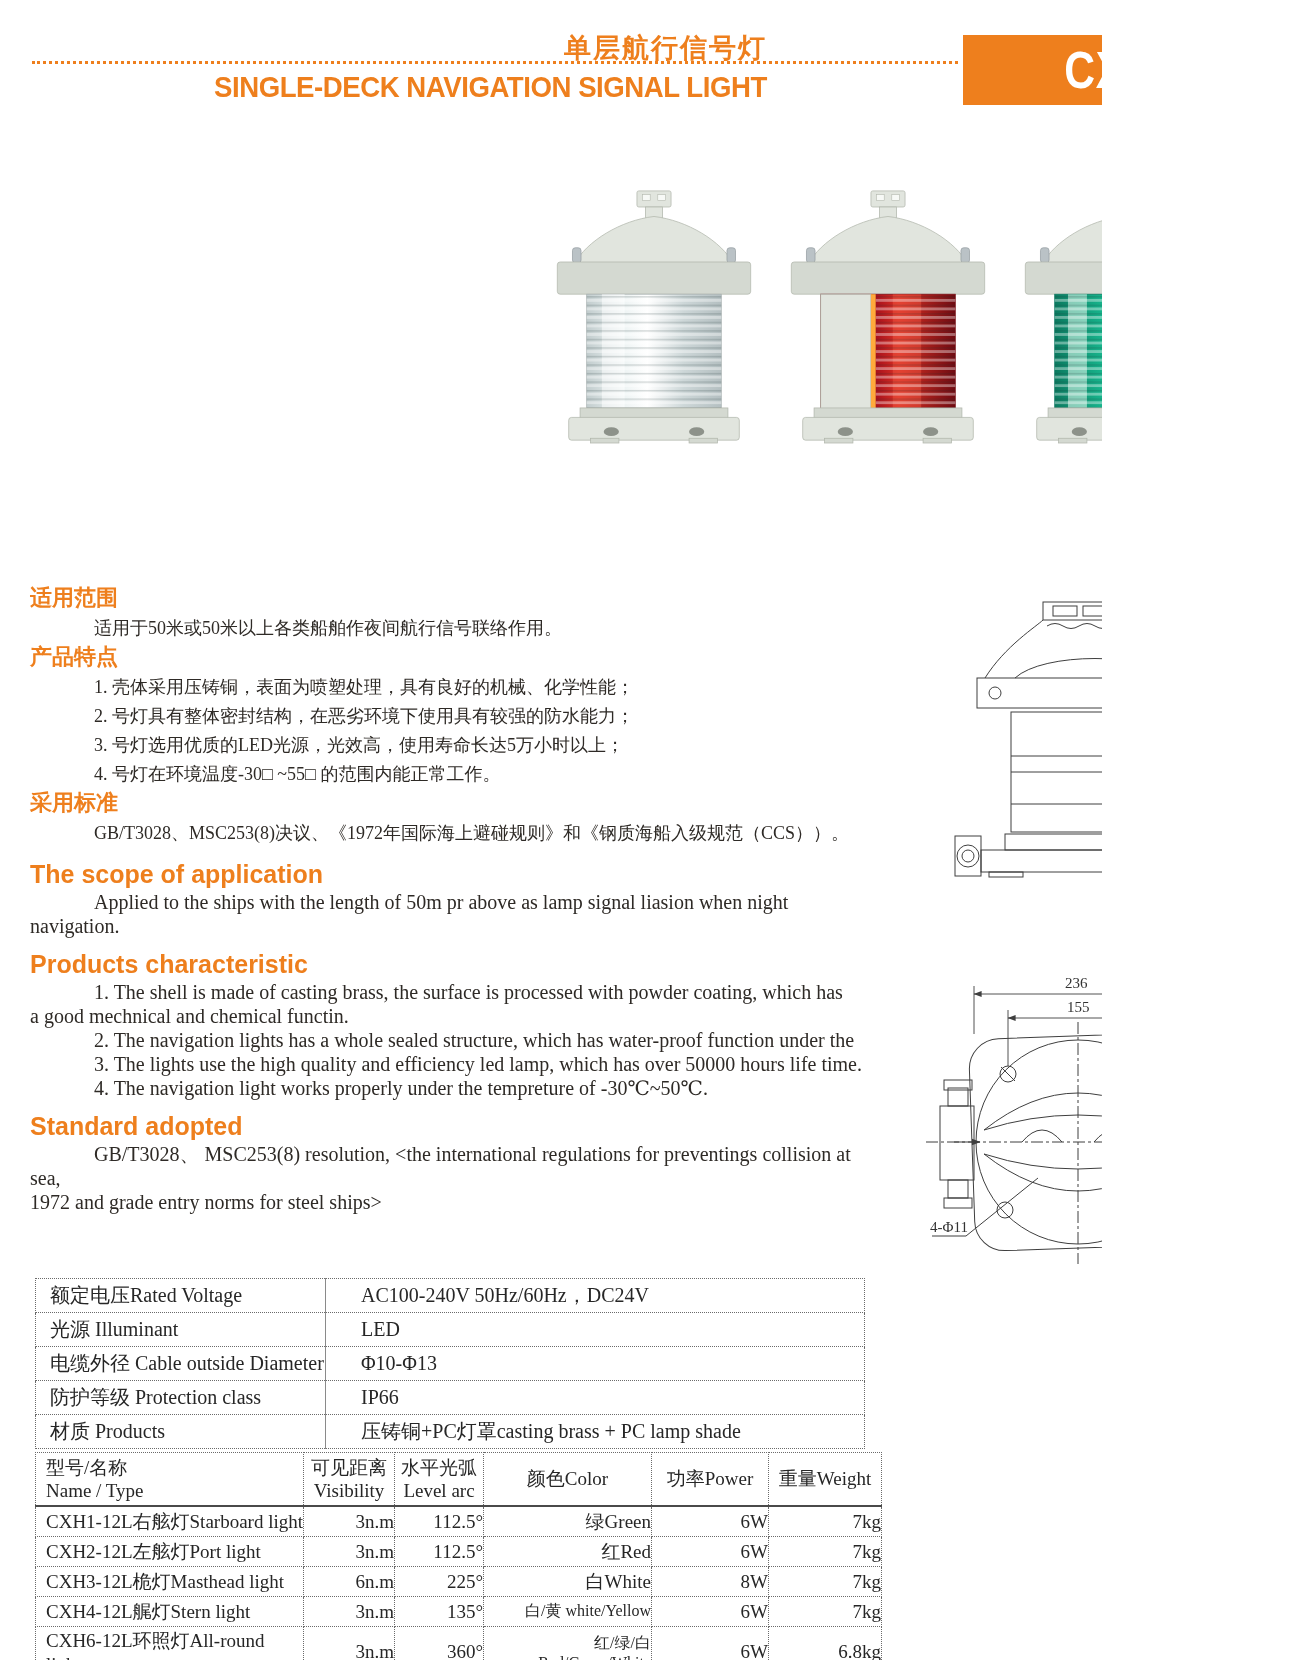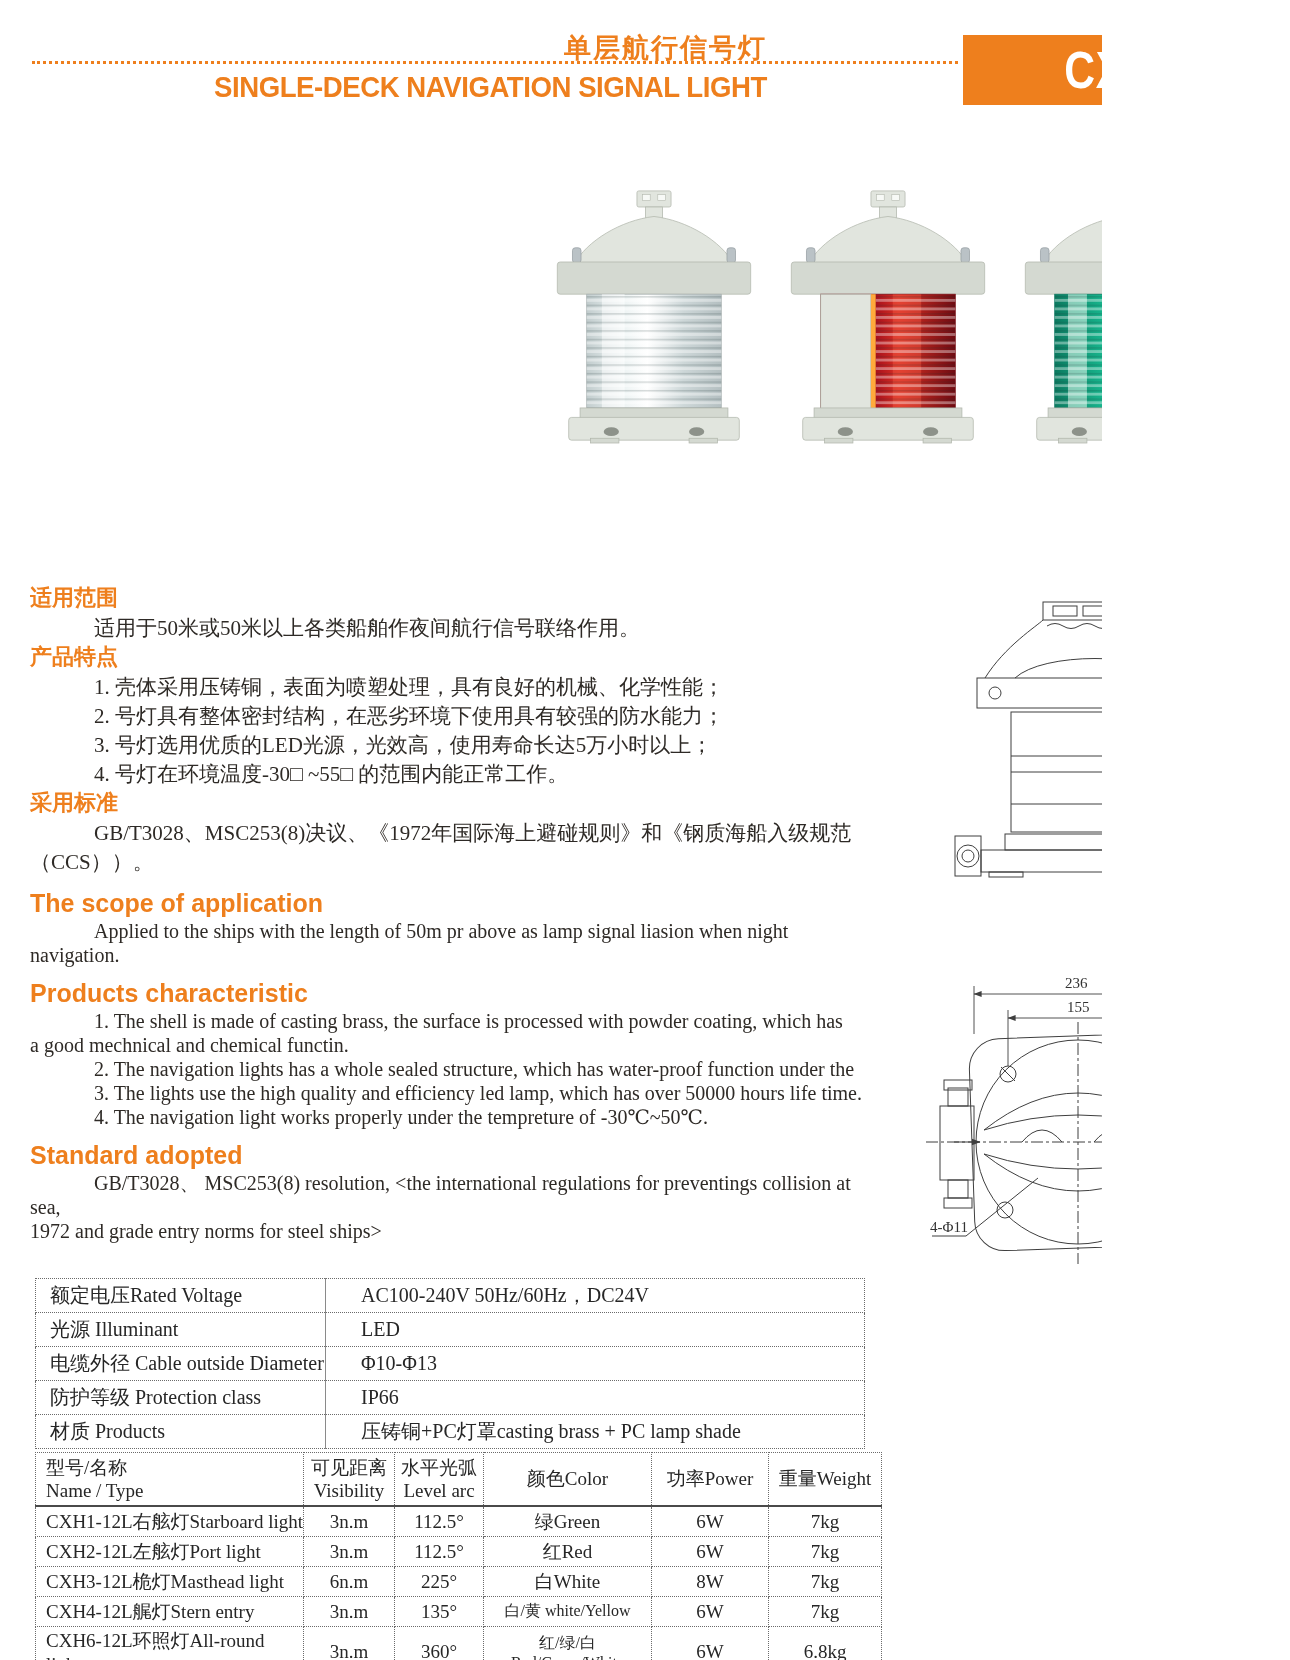--- a/index.html
+++ b/index.html
@@ -25,21 +25,21 @@
   .body2{fill:#d4d9d1;stroke:#b2b7ad;stroke-width:.8;}
   .bolt{fill:#bac2c6;stroke:#98a0a4;stroke-width:.8;}
   .gclear{fill:url(#gClear);stroke:#a9b2b2;stroke-width:.8;}
   .gred{fill:url(#gRed);stroke:#7c1016;stroke-width:.8;}
   .ggreen{fill:url(#gGreen);stroke:#0c7a62;stroke-width:.8;}
 
   
   .left-col{position:absolute;left:30px;top:584px;width:836px;}
   .zh-h{font:bold 22px "Liberation Sans","DejaVu Sans",sans-serif;color:var(--orange);
         line-height:28px;margin:0 0 2px 0;}
-  .line{font-size:21px;line-height:29px;margin:0;}
+  .line{font-size:18px;line-height:29px;margin:0;}
   .en-h{font:bold 25px "Liberation Sans","DejaVu Sans",sans-serif;color:var(--orange);
         line-height:32px;margin:10px 0 0 0;}
   .eline{font-size:20px;line-height:24px;margin:0;}
   .indent{text-indent:64px;}
 
   
   .tdraw{position:absolute;}
   .tdraw line,.tdraw path,.tdraw rect,.tdraw circle,.tdraw ellipse{stroke:#3f3f3f;fill:none;stroke-width:1;}
   .tdraw .dim{stroke-width:.9;}
   .tdraw text{stroke:none;fill:#333;font:15px "Liberation Serif","DejaVu Serif",serif;}
@@ -51,21 +51,21 @@
   .spec-table td{border:1px dotted #6a6a6a;height:33px;padding:0;}
   .spec-table td.sl{width:275px;padding-left:14px;border-right:1px solid #8a8a8a;}
   .spec-table td.sv{padding-left:35px;}
 
   
   .model-table{position:absolute;left:35px;top:1452px;width:830px;border-collapse:collapse;
                font-size:19px;color:#262626;table-layout:fixed;}
   .model-table td,.model-table th{border:1px dotted #6a6a6a;font-weight:normal;padding:1px 0;}
   .model-table thead th{height:50px;vertical-align:middle;}
   .model-table thead tr{border-bottom:2px solid #4a4a4a;}
-  .model-table tbody td{height:27px;text-align:center;}
+  .model-table tbody td{height:27px;text-align:right;}
   .model-table .cname{text-align:left;padding-left:10px;}
   .model-table .hname{text-align:left;padding-left:10px;}
   .model-table .h2{display:block;line-height:23px;text-align:center;}
   .model-table .hname .h2{text-align:left;}
   .col-name{width:257px;}.col-vis{width:90px;}.col-arc{width:88px;}
   .col-color{width:167px;}.col-pow{width:116px;}.col-wt{width:112px;}
   .small{font-size:16px;}
 </style>
 </head>
 <body>
@@ -377,21 +377,21 @@
       </tr>
       <tr>
         <td class="cname">CXH3-12L桅灯Masthead light</td>
         <td>6n.m</td>
         <td>225°</td>
         <td>白White</td>
         <td>8W</td>
         <td>7kg</td>
       </tr>
       <tr>
-        <td class="cname">CXH4-12L艉灯Stern entry</td>
+        <td class="cname">CXH4-12L艉灯Stern light</td>
         <td>3n.m</td>
         <td>135°</td>
         <td class="small">白/黄 white/Yellow</td>
         <td>6W</td>
         <td>7kg</td>
       </tr>
       <tr>
         <td class="cname">CXH6-12L环照灯All-round light</td>
         <td>3n.m</td>
         <td>360°</td>

